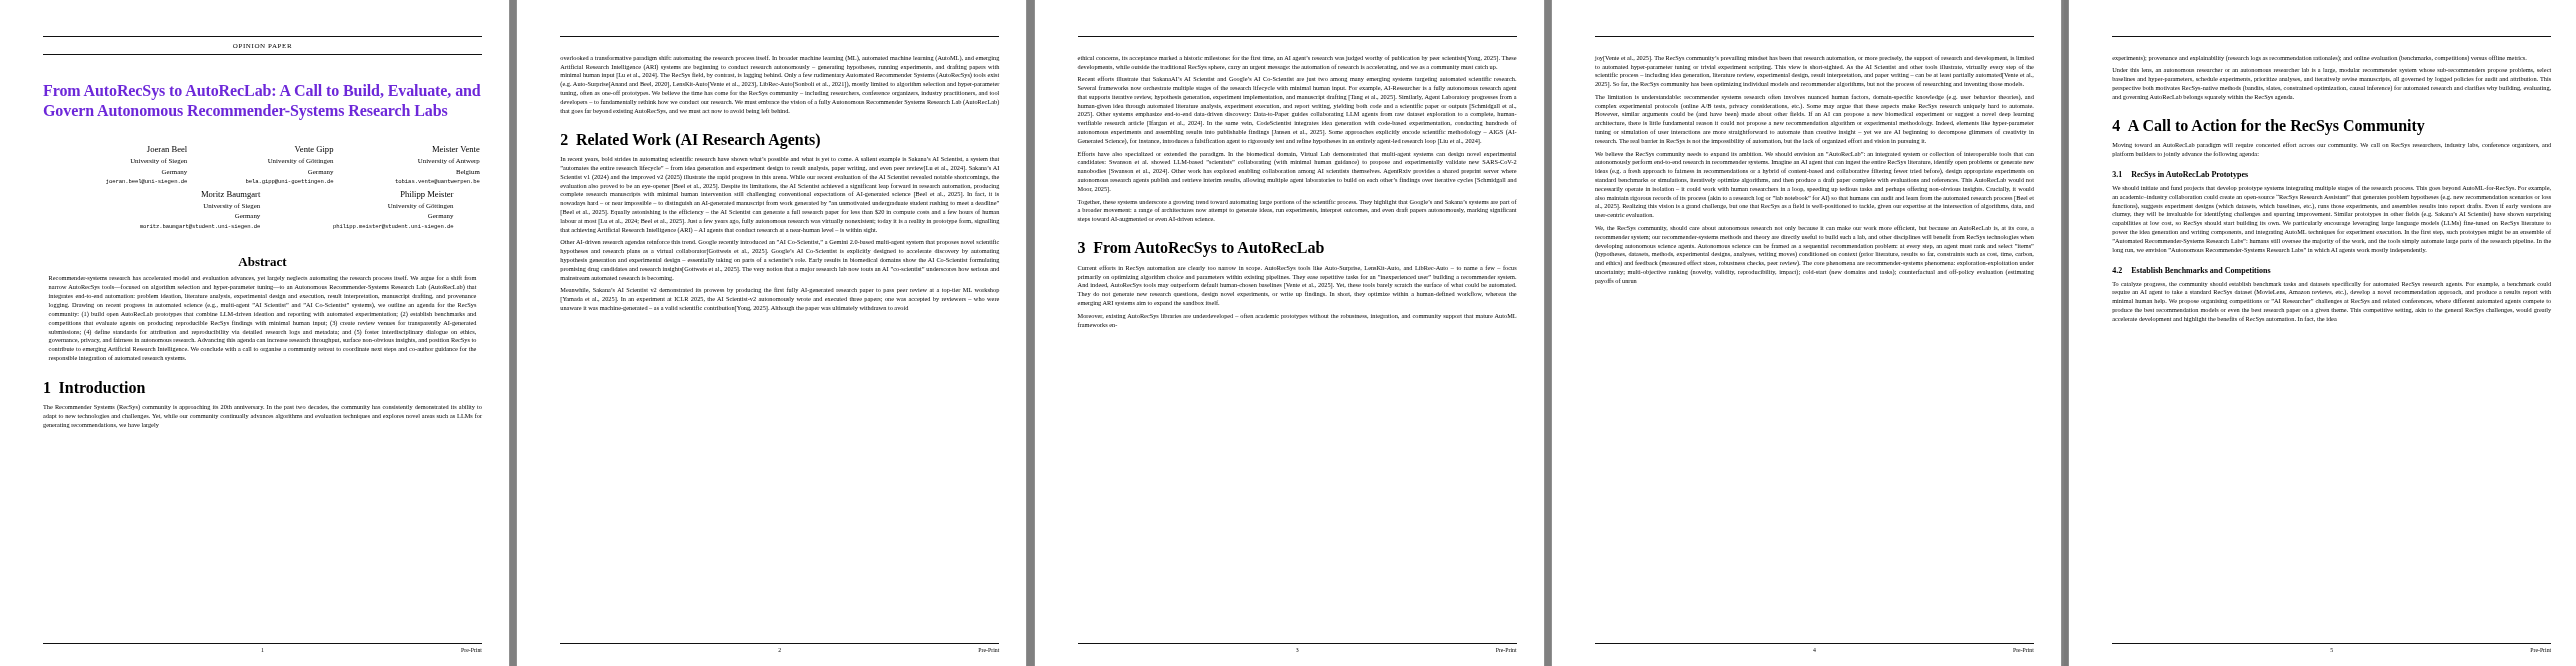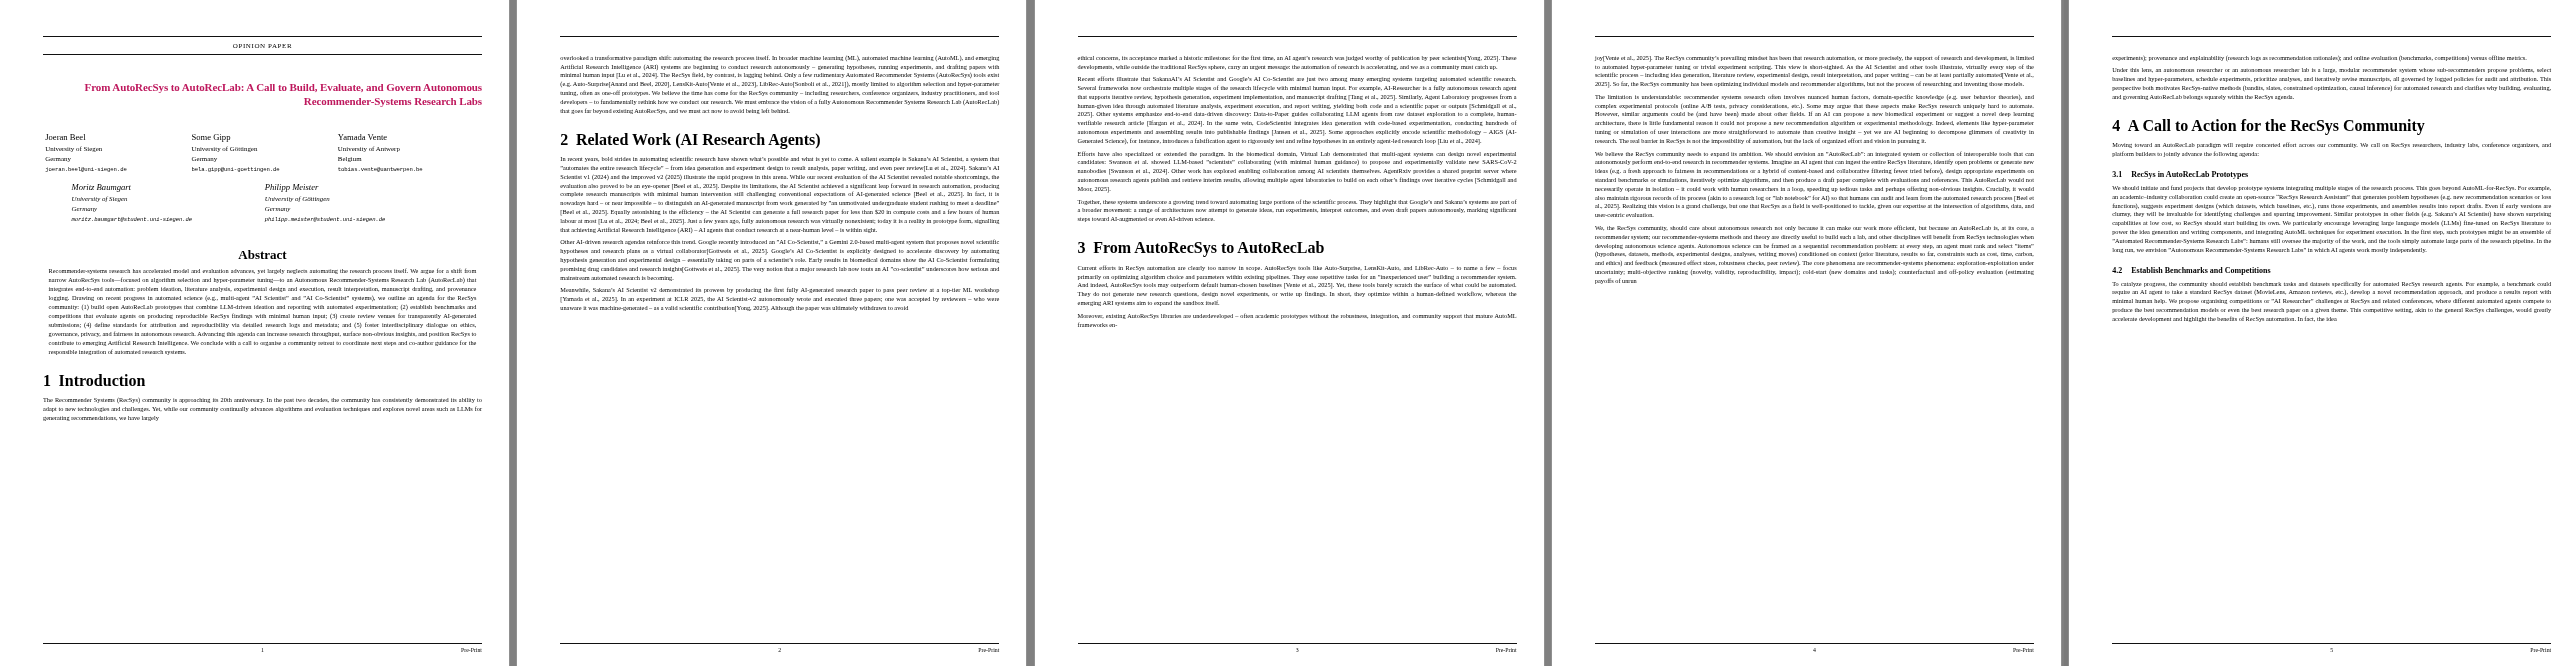--- a/index.html
+++ b/index.html
@@ -44,38 +44,38 @@
     letter-spacing: 0.6px;
     font-variant: small-caps;
     padding: 5px 0 4.4px;
     color: #000;
     font-family: "Liberation Serif", serif;
   }
   .opinion-rule-bot {
     border-top: 0.9px solid #111;
   }
   .paper-title {
-    text-align: right;
-    font-size: 11px;
+    text-align: left;
+    font-size: 16px;
     line-height: 1.26;
     font-weight: 700;
     margin-top: 25.6px;
     letter-spacing: -0.1px;
-    color: #be185d;
+    color: #6d28d9;
   }
   .author-grid {
     display: flex;
     justify-content: center;
     margin-top: 22px;
     gap: 0;
   }
-  .author-grid.row2 { margin-top: 7px; font-style: italic; }
+  .author-grid.row2 { margin-top: 1px; }
   .author-col {
     flex: 0 0 33.33%;
-    text-align: left;
+    text-align: right;
     padding: 0 2.2px;
   }
   .author-grid.row2 .author-col { flex: 0 0 44%; }
   .a-name { font-size: 8.6px; line-height: 1.5; }
   .a-aff  { font-size: 6.9px; line-height: 1.52; }
   .a-country { font-size: 6.9px; line-height: 1.52; }
   .a-mail {
     font-family: "Liberation Mono", "DejaVu Sans Mono", monospace;
     font-size: 5.6px;
     line-height: 1.7;
@@ -152,27 +152,27 @@
       <div class="paper-title">From AutoRecSys to AutoRecLab: A Call to Build, Evaluate, and Govern Autonomous Recommender-Systems Research Labs</div>
 
       <div class="author-grid">
         <div class="author-col">
           <div class="a-name">Joeran Beel</div>
           <div class="a-aff">University of Siegen</div>
           <div class="a-country">Germany</div>
           <div class="a-mail">joeran.beel@uni-siegen.de</div>
         </div>
         <div class="author-col">
-          <div class="a-name">Some Gipp</div>
+          <div class="a-name">Vente Gipp</div>
           <div class="a-aff">University of Göttingen</div>
           <div class="a-country">Germany</div>
           <div class="a-mail">bela.gipp@uni-goettingen.de</div>
         </div>
         <div class="author-col">
-          <div class="a-name">Yamada Vente</div>
+          <div class="a-name">Meister Vente</div>
           <div class="a-aff">University of Antwerp</div>
           <div class="a-country">Belgium</div>
           <div class="a-mail">tobias.vente@uantwerpen.be</div>
         </div>
       </div>
 
       <div class="author-grid row2">
         <div class="author-col">
           <div class="a-name">Moritz Baumgart</div>
           <div class="a-aff">University of Siegen</div>

